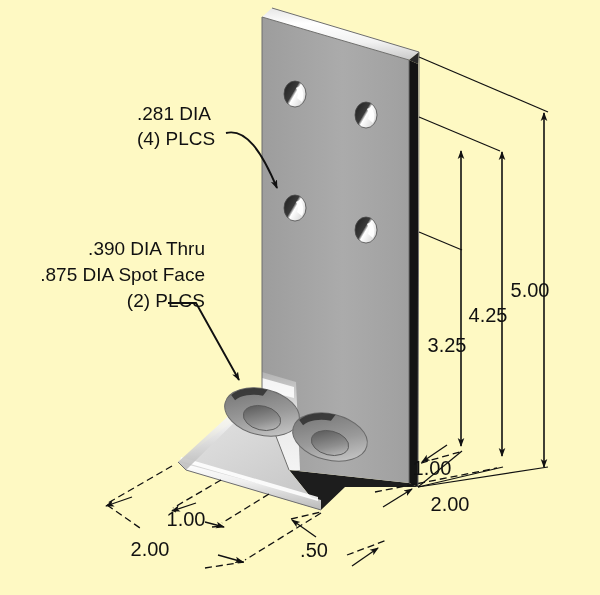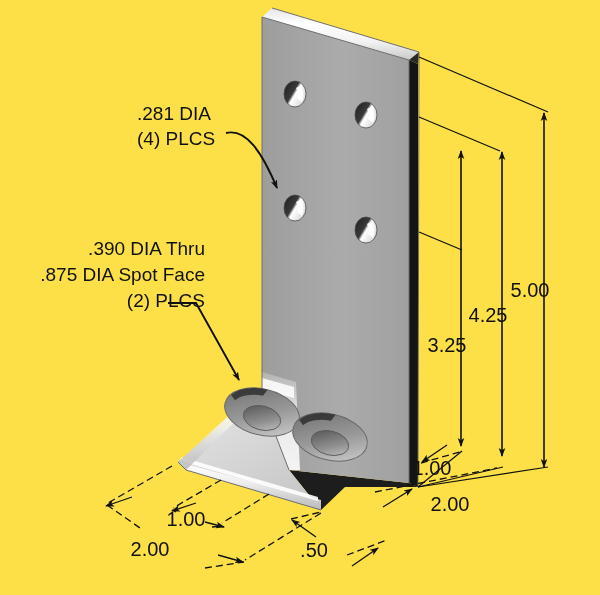--- a/index.html
+++ b/index.html
@@ -1,18 +1,18 @@
 <!DOCTYPE html>
 <html><head>
 <meta charset="utf-8">
 <style>
   html,body{margin:0;padding:0;background:#ffffff;}
   body{width:600px;height:595px;overflow:hidden;
        font-family:"Liberation Sans", sans-serif;}
-  #stage{position:relative;width:600px;height:595px;background:#fde047;}
+  #stage{position:relative;width:600px;height:595px;background:#fef9c3;}
   svg.drawing{position:absolute;left:0;top:0;width:600px;height:595px;}
   .note-text{font-family:"Liberation Sans", sans-serif;font-size:19px;fill:#111;}
   .dim-text{font-family:"Liberation Sans", sans-serif;font-size:20px;fill:#111;}
 </style>
 </head>
 <body>
 
 <div id="stage">
 
   <svg class="drawing" viewBox="0 0 600 595">

